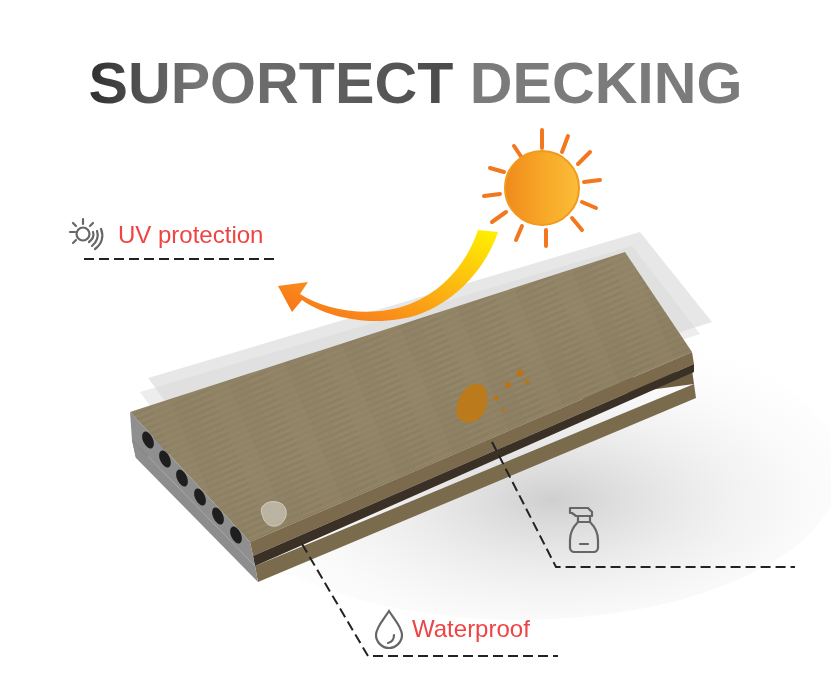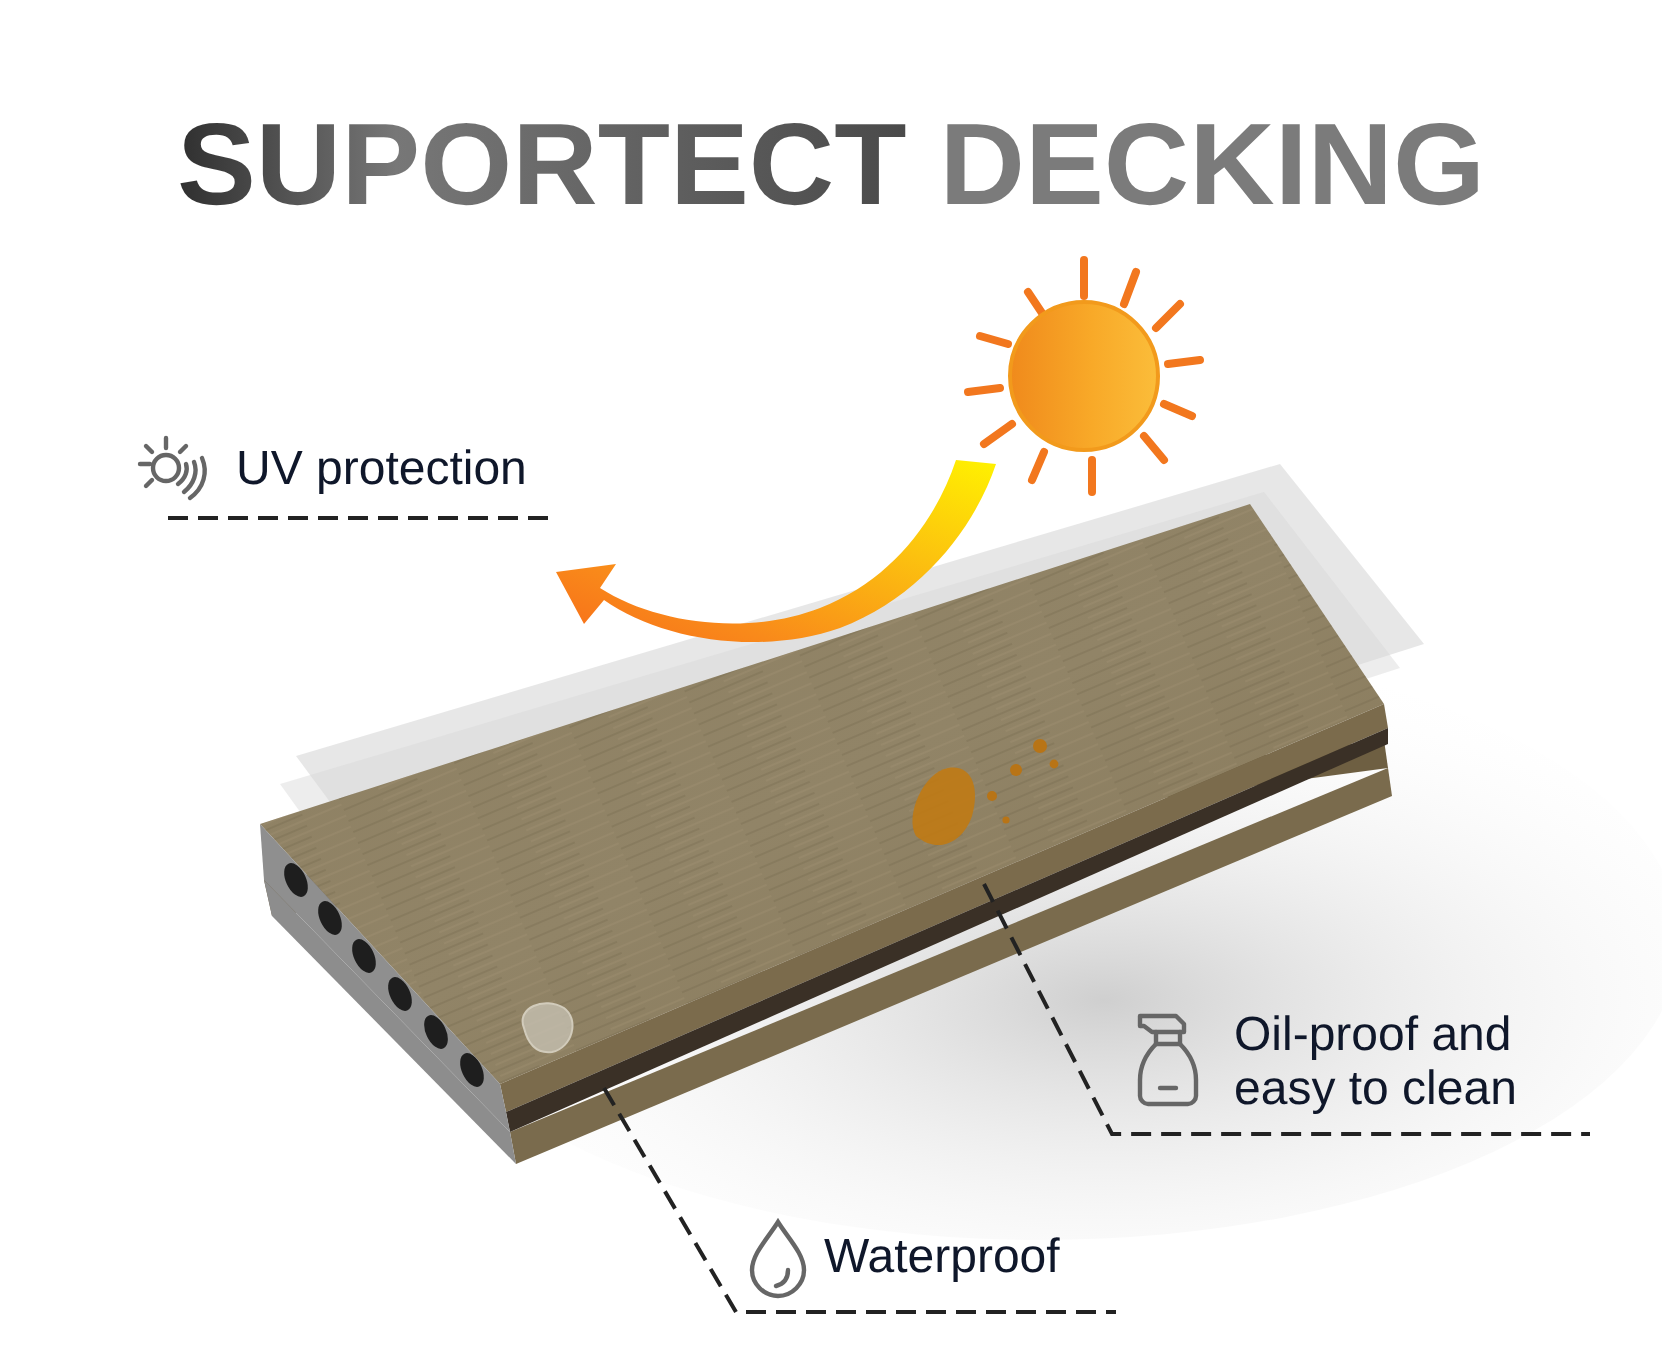--- a/index.html
+++ b/index.html
@@ -6,21 +6,21 @@
     body { width: 831px; height: 674px; overflow: hidden; position: relative; font-family: "Liberation Sans", sans-serif; }
     .page { position: absolute; left: 0; top: 0; width: 831px; height: 602px; background: #ffffff; }
     .title {
       position: absolute; left: 0; top: 52px; width: 831px; text-align: center;
       font-family: "Liberation Sans", sans-serif; font-weight: 700; font-size: 58px;
       letter-spacing: 0px; line-height: 62px; transform: scaleX(1.02);
     }
     .title .t1 { color: #3d3d3d; background: linear-gradient(90deg,#2f2f2f 0%, #777 30%, #4a4a4a 100%); -webkit-background-clip: text; background-clip: text; -webkit-text-fill-color: transparent; }
     .title .t2 { color: #7b7b7b; }
     .art { position: absolute; left: 0; top: 0; }
-    .label { position: absolute; color: #0f172a; font-size: 24px; line-height: 27px; font-family: "Liberation Sans", sans-serif; }
+    .label { position: absolute; color: #ef4444; font-size: 24px; line-height: 27px; font-family: "Liberation Sans", sans-serif; }
     .icon { position: absolute; }
   </style>
 </head>
 <body>
 
 <div class="page">
 
   <div class="title">
     <span class="t1">SUPORTECT</span>
     <span class="t2">DECKING</span>
@@ -139,22 +139,20 @@
   <div class="label" style="left:118px;top:221px;">UV protection</div>
 
   <svg class="icon" style="left:566px;top:504px;" width="38" height="50" viewBox="0 0 38 50">
     <g stroke="#666" stroke-width="2.2" fill="none" stroke-linejoin="round" stroke-linecap="round">
       <path d="M4,4 L22,4 L26,8 L26,12 L10,12 L6,9 L4,9 Z"></path>
       <path d="M12,12 L12,18 L24,18 L24,12"></path>
       <path d="M12,18 C6,24 4,30 4,36 L4,44 C4,46 6,48 8,48 L28,48 C30,48 32,46 32,44 L32,36 C32,30 30,24 24,18"></path>
       <line x1="14" y1="40" x2="22" y2="40"></line>
     </g>
   </svg>
-  <div class="label" style="left:617px;top:504px;">Oil-proof and</div>
-  <div class="label" style="left:617px;top:531px;">easy to clean</div>
 
   <svg class="icon" style="left:372px;top:608px;" width="34" height="42" viewBox="0 0 34 42">
     <g stroke="#666" stroke-width="2.2" fill="none" stroke-linecap="round">
       <path d="M17,3 C12,11 4,19 4,27 C4,34 10,40 17,40 C24,40 30,34 30,27 C30,19 22,11 17,3 Z"></path>
       <path d="M22,27 C22,31 20,34 16,35"></path>
     </g>
   </svg>
   <div class="label" style="left:412px;top:615px;">Waterproof</div>
 
 </div>

